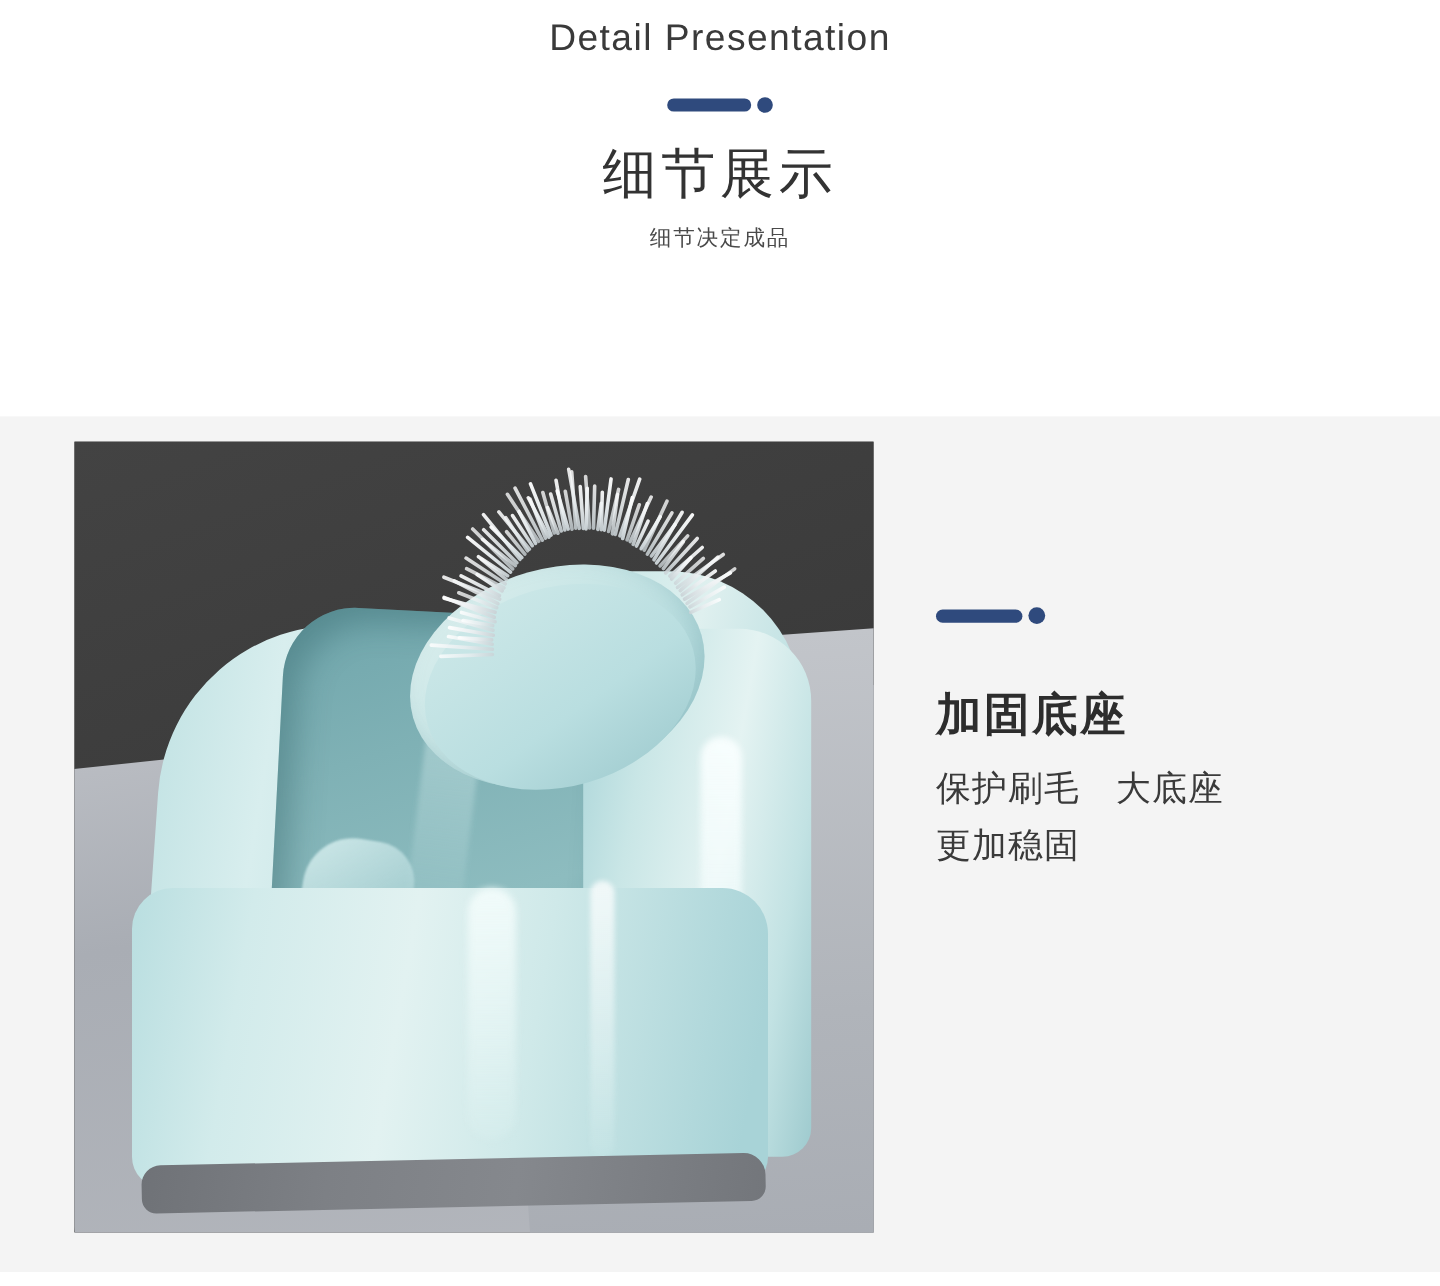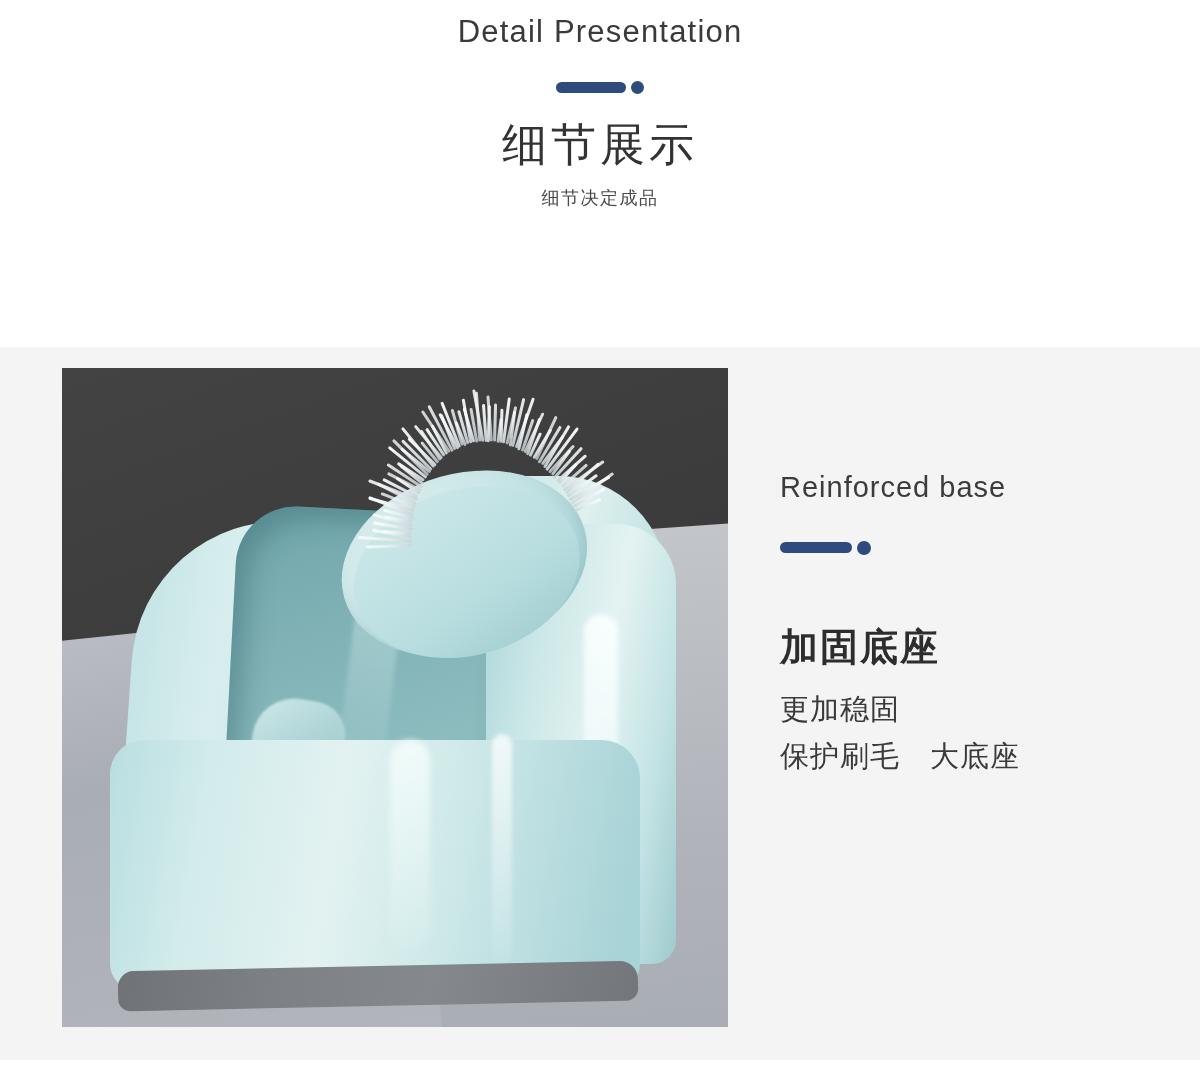--- a/index.html
+++ b/index.html
@@ -320,21 +320,21 @@
     letter-spacing: 1px;
     color: #3c3c3c;
     line-height: 1.2;
   }
 
   .divider-feature { margin-top: 36px; }
   .divider-feature .bar { width: 72px; height: 11px; }
   .divider-feature .dot { width: 14px; height: 14px; }
 
   .feature-cn-title {
-    margin-top: 72px;
+    margin-top: 56px;
     font-size: 38px;
     font-weight: 700;
     letter-spacing: 2px;
     color: #2d2d2d;
     line-height: 1.1;
   }
 
   .feature-cn-lines {
     margin-top: 17px;
     font-size: 29px;
@@ -475,28 +475,27 @@
             <span class="bristle" style="left: 92.7px; top: 43.8px; height: 51.8px; transform: rotate(70.1deg); opacity: 0.78;"></span>
             <span class="bristle" style="left: 93.5px; top: 63.3px; height: 36.3px; transform: rotate(76.1deg); opacity: 0.83;"></span>
             <span class="bristle" style="left: 94.1px; top: 74.9px; height: 28.6px; transform: rotate(82deg); opacity: 0.87;"></span>
           </div>
       </div>
     </div>
   </div>
 
   <div class="text-col">
 
-    <div class="feature-en">Reinforced base</div>
 
     <div class="divider divider-feature">
       <span class="bar"></span>
       <span class="dot"></span>
     </div>
 
     <div class="feature-cn-title">加固底座</div>
 
     <div class="feature-cn-lines">
+      <div>保护刷毛　大底座</div>
       <div>更加稳固</div>
-      <div>保护刷毛　大底座</div>
     </div>
   </div>
 
 </div>
 
 </body></html>

